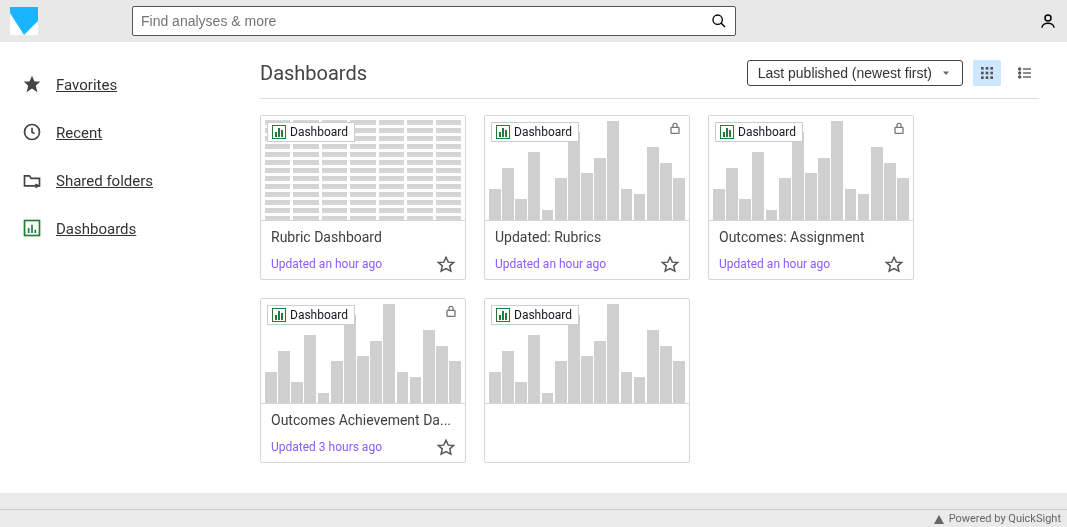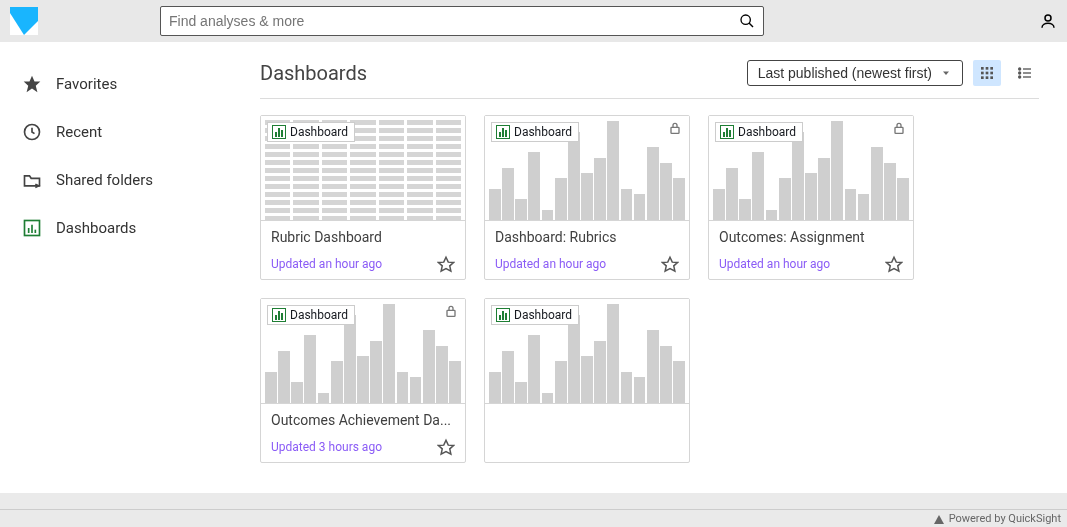--- a/index.html
+++ b/index.html
@@ -29,21 +29,21 @@
     border-left: 14px solid white;
     border-top: 22px solid transparent;
   }
   .logo::after {
     content:''; position:absolute; bottom:0; right:0;
     border-right: 14px solid white;
     border-top: 14px solid transparent;
   }
   .search-wrap {
     flex: 0 0 auto;
-    margin-left: 112px;
+    margin-left: 84px;
   }
   .search-box {
     display:flex; align-items:center;
     width: 604px;
     height: 30px;
     border: 1px solid #555;
     border-radius: 2px;
     background: #fff;
     padding: 0 8px;
   }
@@ -55,25 +55,26 @@
   .main {
     display:flex;
     background:#fff;
   }
   .sidebar {
     width: 250px;
     padding: 20px 0 0 12px;
     display:flex; flex-direction:column; gap: 4px;
   }
   .side-item {
-    display:flex; align-items:center; gap: 14px;
+    display:flex; align-items:flex-end; gap: 14px;
     padding: 12px 10px;
     font-size: 15px;
     color:#333;
     cursor:pointer;
+    text-decoration:underline;
   }
   .side-item.active { font-weight:400; }
   .side-item .sicon { width:20px; height:20px; display:flex; align-items:center; justify-content:center; color:#444; }
   .content {
     flex:1;
     padding: 10px 28px 30px 10px;
   }
   .page-head {
     display:flex; align-items:center; justify-content:space-between;
     padding: 8px 0 12px 0;
@@ -436,21 +437,21 @@
               <span style="height:60%"></span>
               <span style="height:95%"></span>
               <span style="height:30%"></span>
               <span style="height:25%"></span>
               <span style="height:70%"></span>
               <span style="height:55%"></span>
               <span style="height:40%"></span>
             </div>
           </div>
           <div class="card-body">
-            <div class="card-title">Dashboard: Rubrics</div>
+            <div class="card-title">Updated: Rubrics</div>
             <div class="card-foot">
               <span class="card-updated">Updated an hour ago</span>
               <span class="star-btn">
                 <svg width="18" height="18" viewBox="0 0 24 24" fill="none" stroke="#555" stroke-width="2">
                   <polygon points="12 3 15 9.5 22 10 17 14.5 18.5 21.5 12 18 5.5 21.5 7 14.5 2 10 9 9.5"></polygon>
                 </svg>
               </span>
             </div>
           </div>
         </div>

